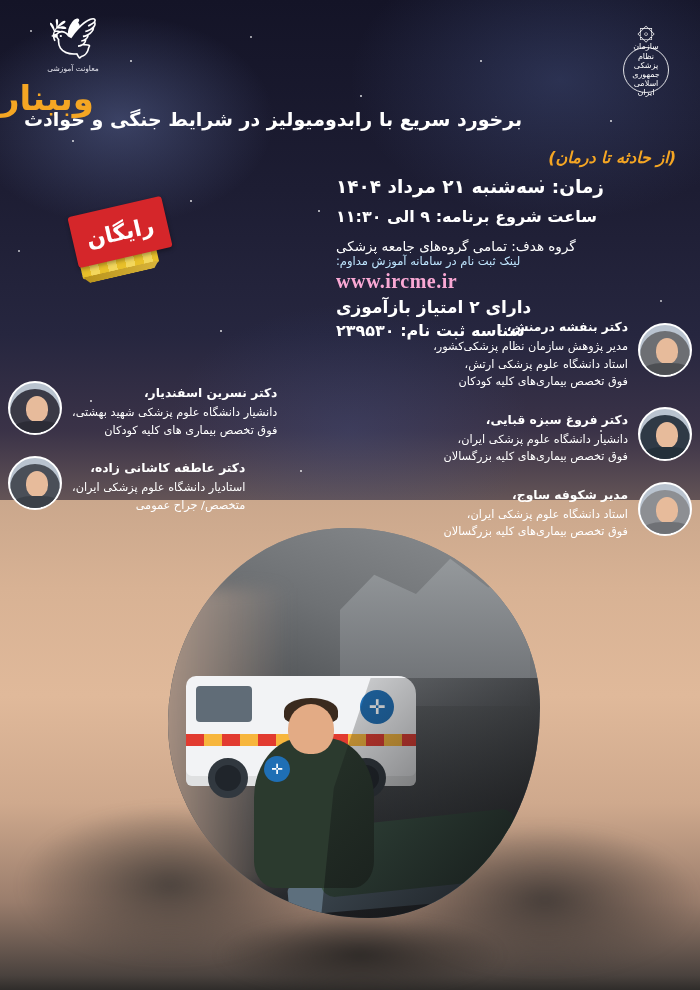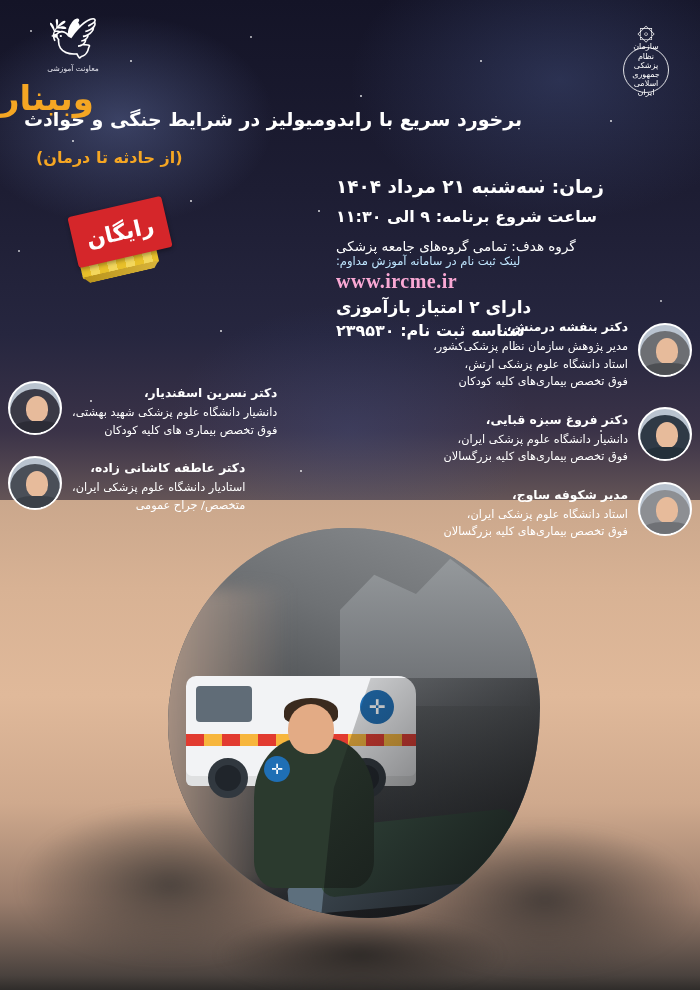--- a/index.html
+++ b/index.html
@@ -91,21 +91,21 @@
     position:absolute; top: 78px; right: 0; left: 0;
     text-align:left; color:#f5a623; font-size: 34px; font-weight: bold;
   }
   .main-title {
     position:absolute; top: 108px; right: 24px; left: 24px;
     text-align:left; color:#ffffff; font-size: 19px; font-weight: bold;
     letter-spacing: 0; line-height: 1.25;
   }
   .sub-title {
     position:absolute; top: 148px; right: 24px; left: 36px;
-    text-align:left; color:#f5a623; font-size: 16px; font-weight: bold;
+    text-align:right; color:#f5a623; font-size: 16px; font-weight: bold; font-style: italic;
   }
 
   
   .info {
     position:absolute; top: 176px; right: 24px; width: 340px;
     text-align: left; direction: rtl; color:#fff;
   }
   .info .row { text-align: left; }
   .info .time { font-size: 18.5px; font-weight: bold; margin-bottom: 10px; }
   .info .start { font-size: 16px; font-weight: bold; margin-bottom: 12px; }

